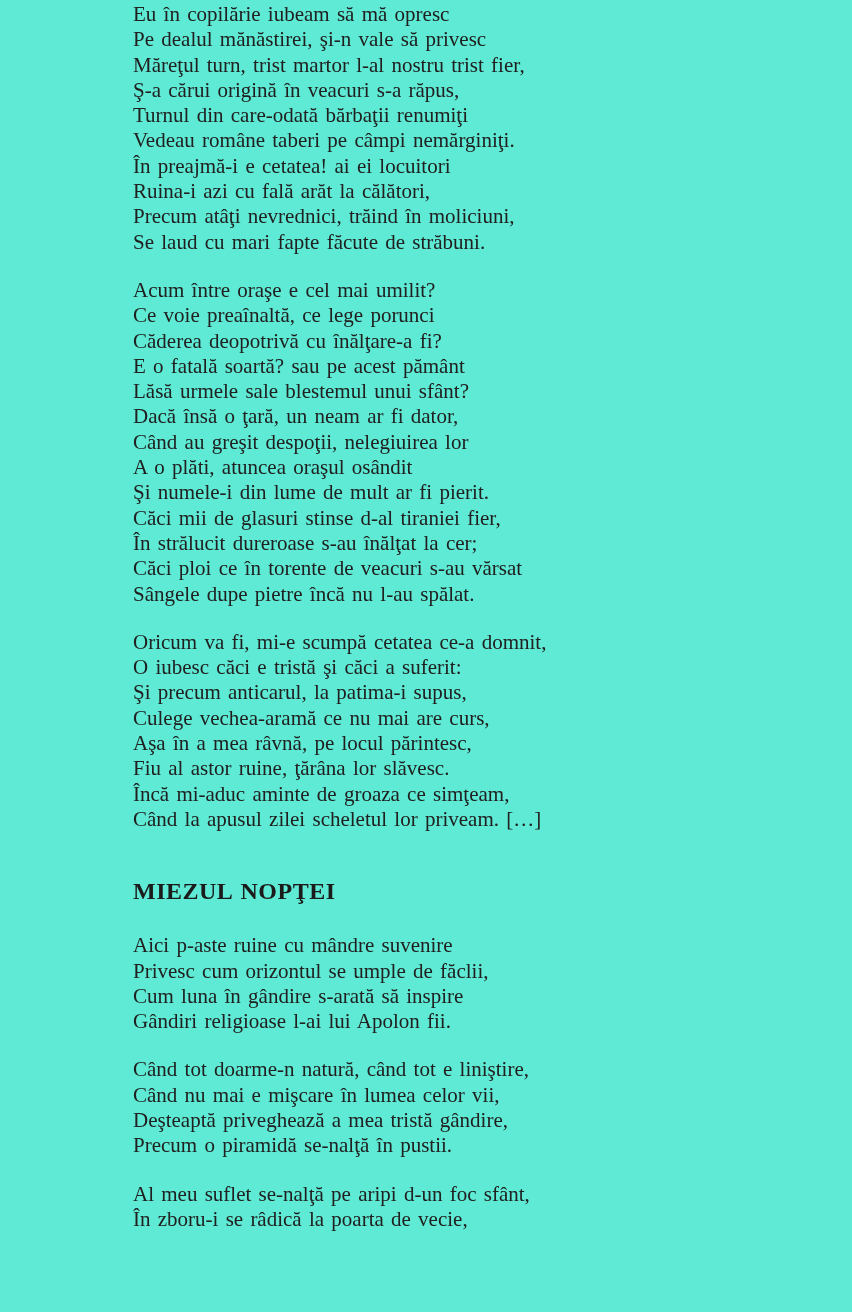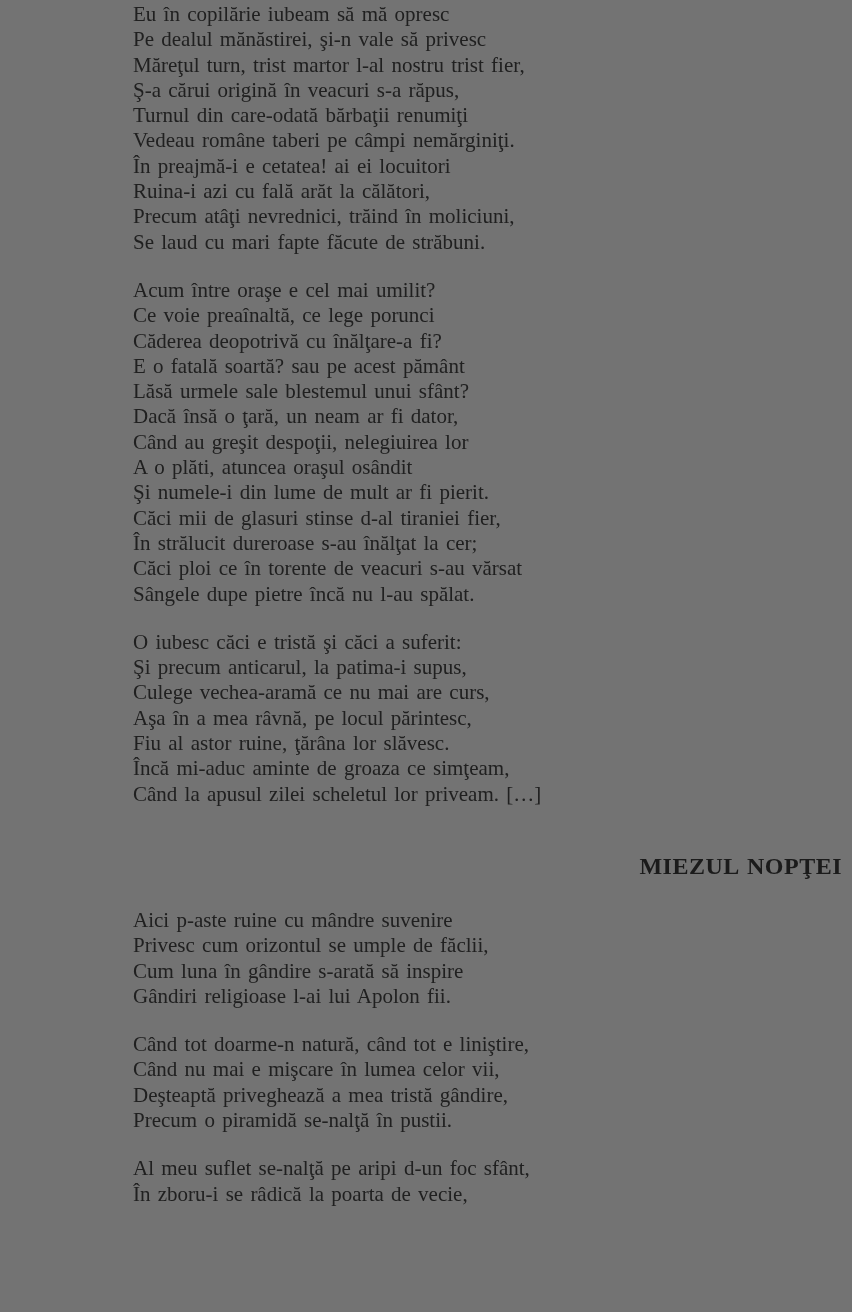--- a/index.html
+++ b/index.html
@@ -34,27 +34,26 @@
   }
   .section-heading {
     font-family: "Liberation Serif", "DejaVu Serif", serif;
     font-size: 24px;
     font-weight: bold;
     line-height: 30px;
     letter-spacing: 0.5px;
     word-spacing: 2px;
     margin: 44px 0 27px 0;
     color: #1b1b1b;
-    text-align: right;
   }
 </style>
 </head>
 <body>
 
-<main class="page" style="background: #737373;">
+<main class="page" style="background: #5eead4;">
   <div class="poem" id="poem" style="color: rgb(32, 32, 32);">
       <div class="stanza">
         <div class="line">Eu în copilărie iubeam să mă opresc</div>
         <div class="line">Pe dealul mănăstirei, şi-n vale să privesc</div>
         <div class="line">Măreţul turn, trist martor l-al nostru trist fier,</div>
         <div class="line">Ş-a cărui origină în veacuri s-a răpus,</div>
         <div class="line">Turnul din care-odată bărbaţii renumiţi</div>
         <div class="line">Vedeau române taberi pe câmpi nemărginiţi.</div>
         <div class="line">În preajmă-i e cetatea! ai ei locuitori</div>
         <div class="line">Ruina-i azi cu fală arăt la călători,</div>
@@ -70,20 +69,21 @@
         <div class="line">Dacă însă o ţară, un neam ar fi dator,</div>
         <div class="line">Când au greşit despoţii, nelegiuirea lor</div>
         <div class="line">A o plăti, atuncea oraşul osândit</div>
         <div class="line">Şi numele-i din lume de mult ar fi pierit.</div>
         <div class="line">Căci mii de glasuri stinse d-al tiraniei fier,</div>
         <div class="line">În strălucit dureroase s-au înălţat la cer;</div>
         <div class="line">Căci ploi ce în torente de veacuri s-au vărsat</div>
         <div class="line">Sângele dupe pietre încă nu l-au spălat.</div>
       </div>
       <div class="stanza">
+        <div class="line">Oricum va fi, mi-e scumpă cetatea ce-a domnit,</div>
         <div class="line">O iubesc căci e tristă şi căci a suferit:</div>
         <div class="line">Şi precum anticarul, la patima-i supus,</div>
         <div class="line">Culege vechea-aramă ce nu mai are curs,</div>
         <div class="line">Aşa în a mea râvnă, pe locul părintesc,</div>
         <div class="line">Fiu al astor ruine, ţărâna lor slăvesc.</div>
         <div class="line">Încă mi-aduc aminte de groaza ce simţeam,</div>
         <div class="line">Când la apusul zilei scheletul lor priveam. […]</div>
       </div>
       <h2 class="section-heading">MIEZUL NOPŢEI</h2>
       <div class="stanza">

